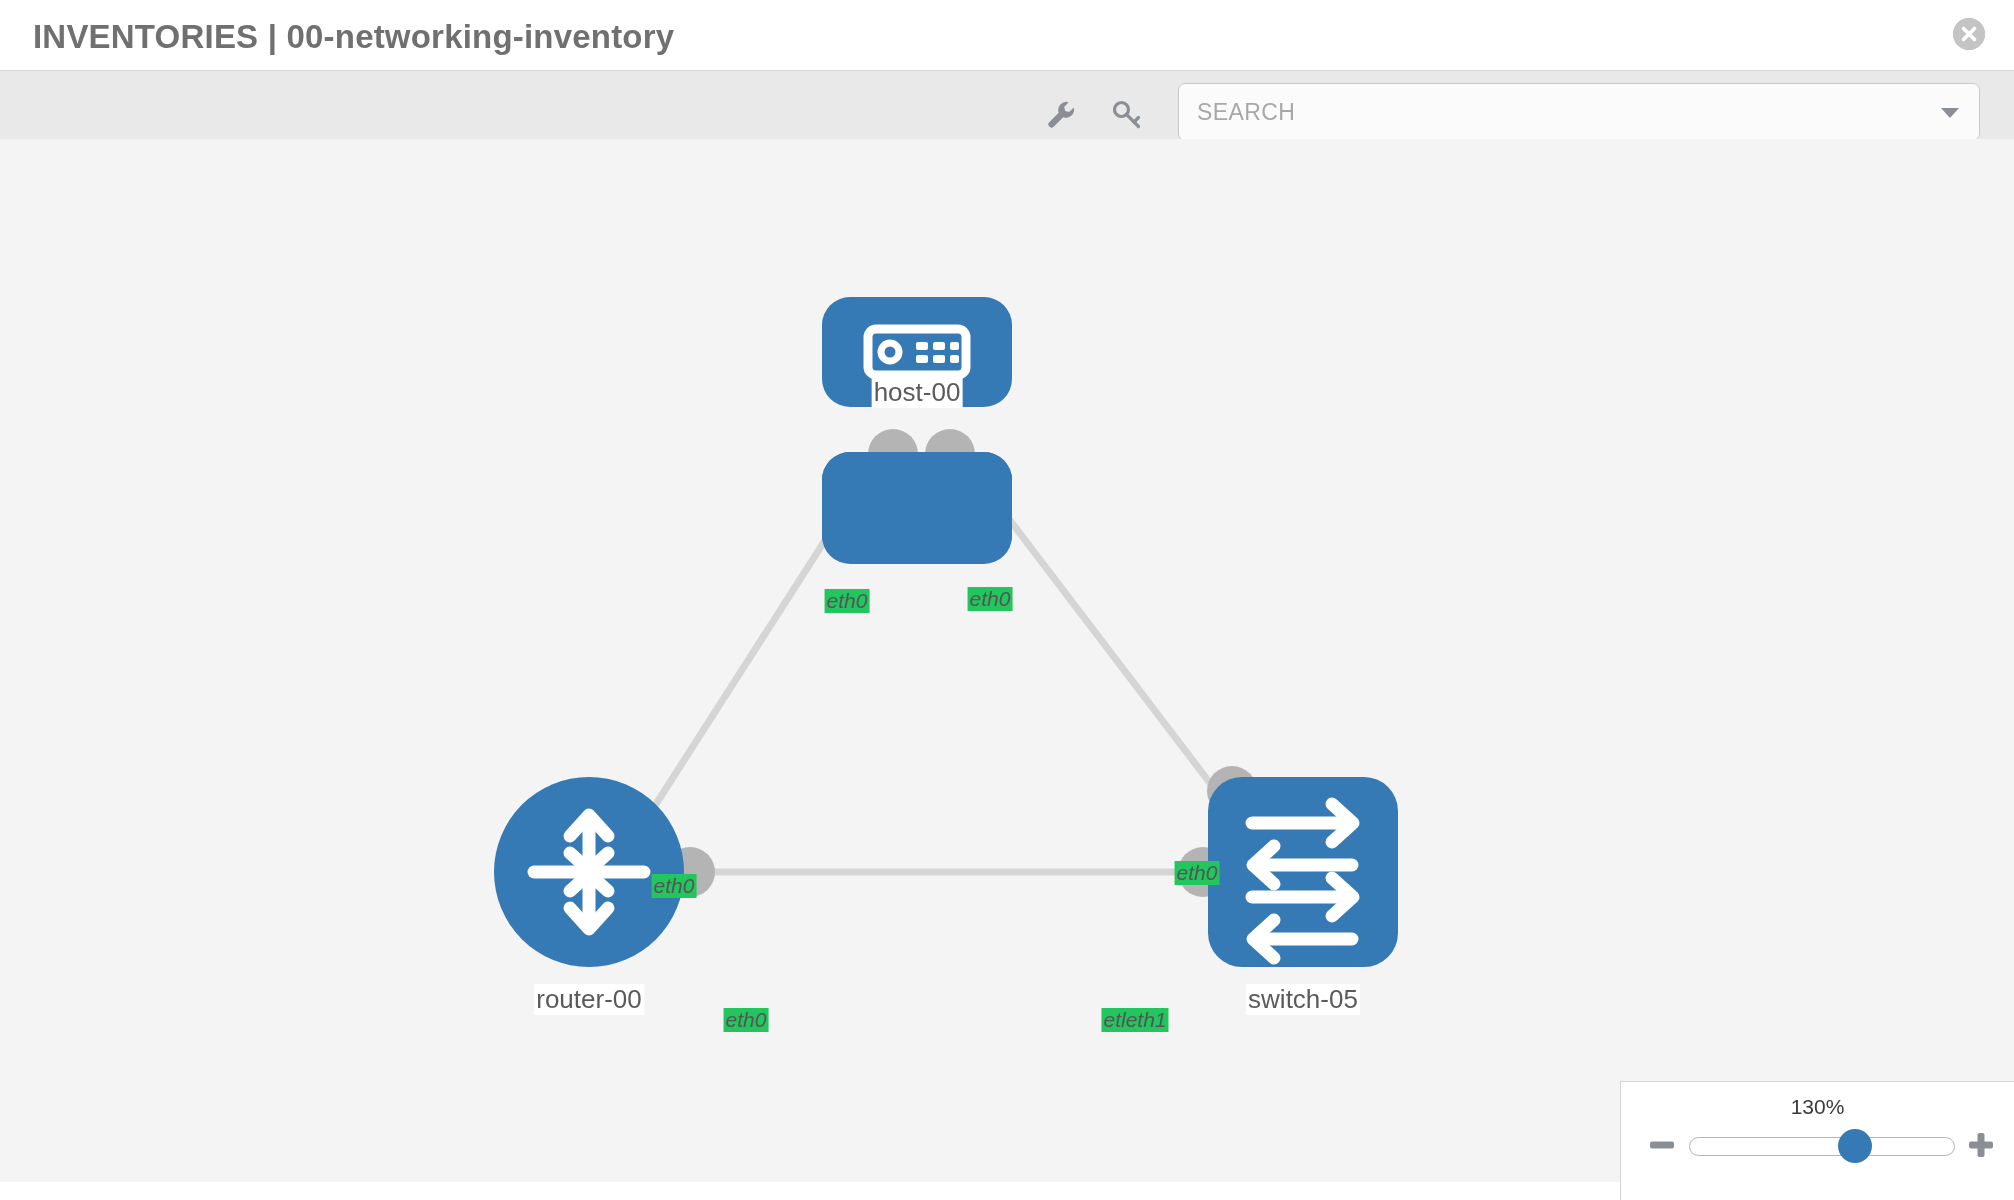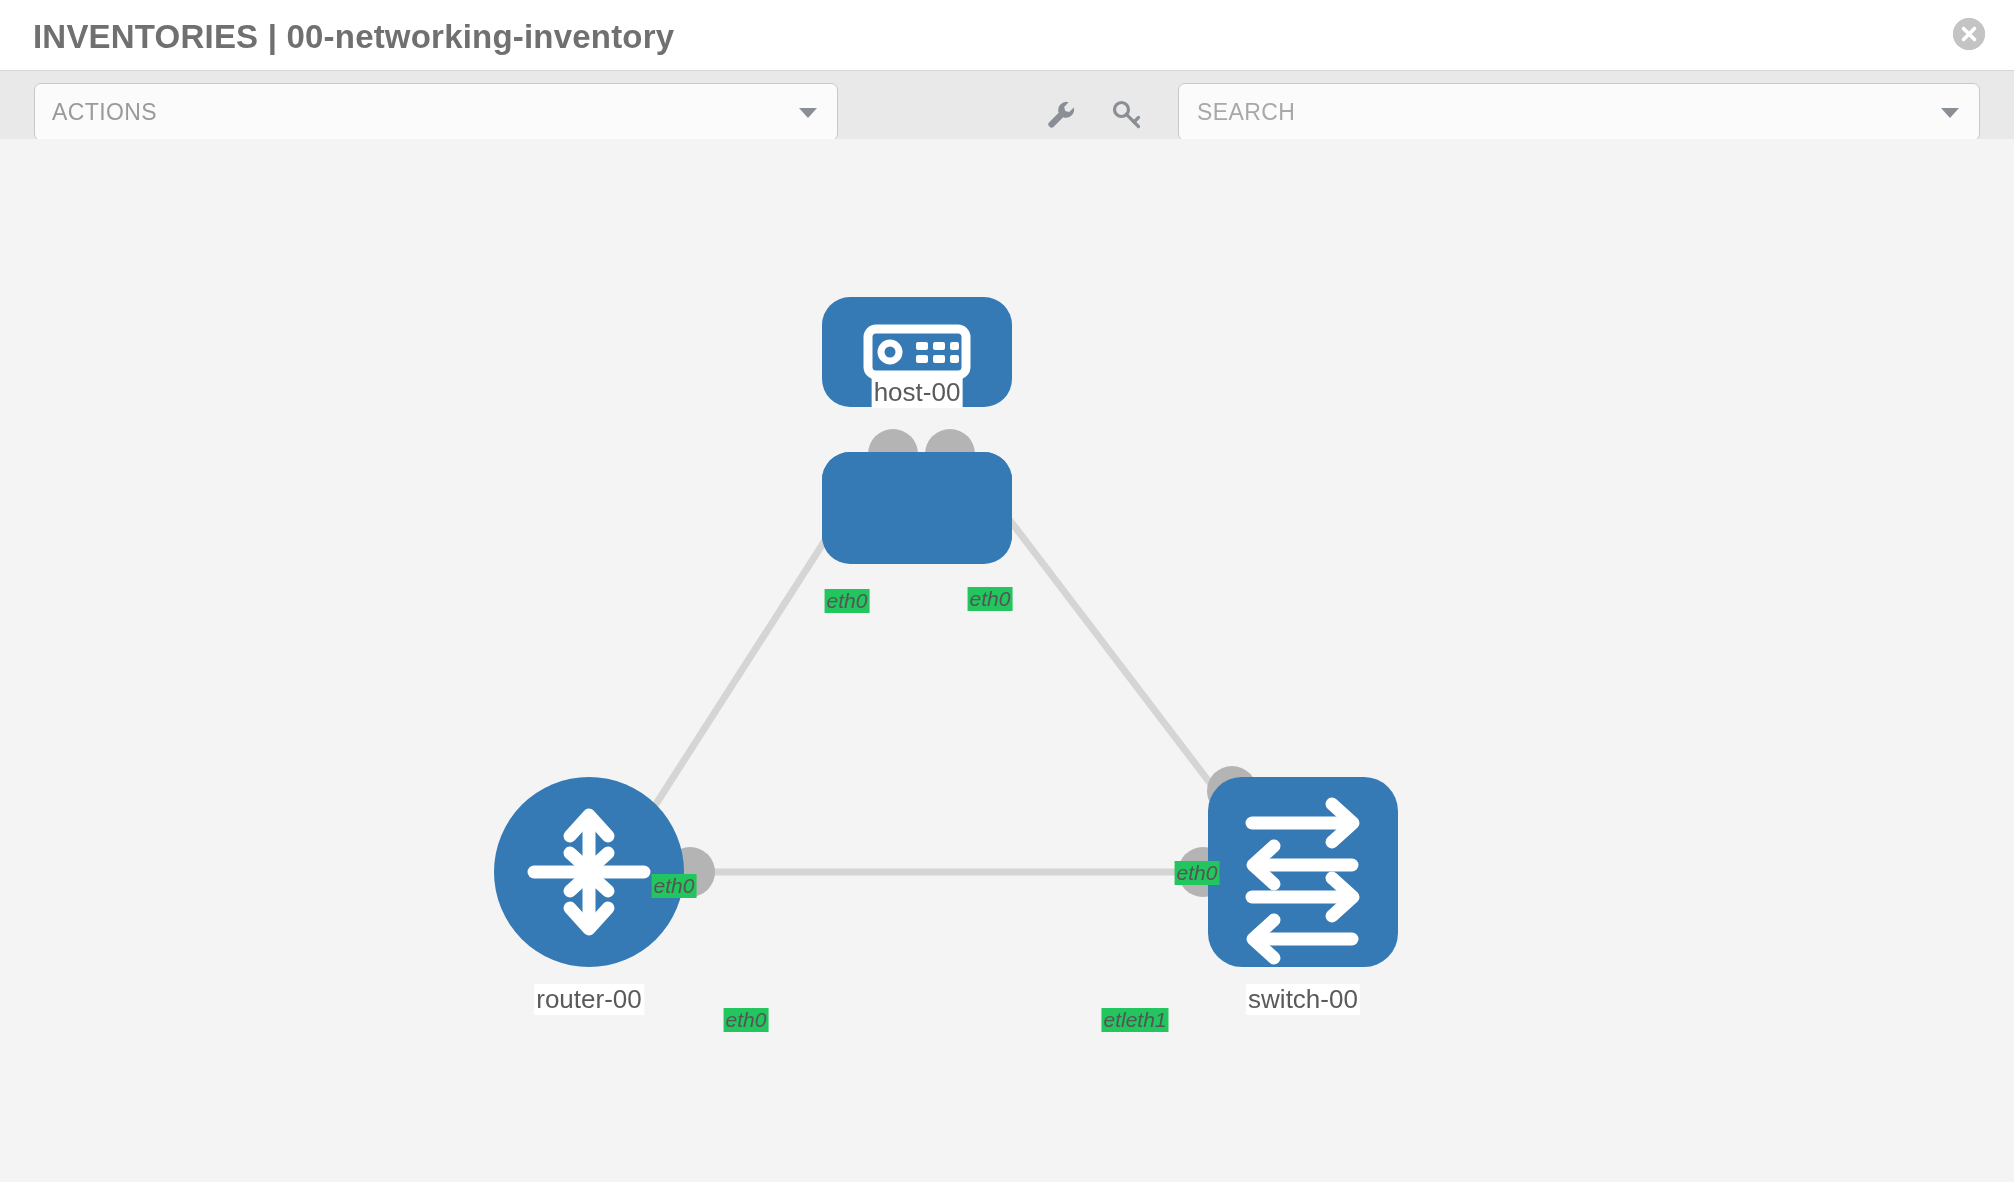--- a/index.html
+++ b/index.html
@@ -223,24 +223,20 @@
     <div class="close-btn">
       <svg width="32" height="32" viewBox="0 0 32 32" aria-hidden="true">
         <circle cx="16" cy="16" r="16" fill="#c4c4c4"></circle>
         <path d="M10.5 10.5 L21.5 21.5 M21.5 10.5 L10.5 21.5" stroke="#ffffff" stroke-width="3.6" stroke-linecap="round"></path>
       </svg>
     </div>
   </div>
 
   <div class="toolbar">
 
-    <div class="actions-select">
-      <span class="label">ACTIONS</span>
-      <span class="caret"></span>
-    </div>
 
     <div class="tool-icon wrench">
       <svg width="34" height="34" viewBox="0 0 34 34" aria-hidden="true">
         <path d="M24.6 4.2a8.2 8.2 0 0 0-9.9 10.6L5.2 24.3a2.9 2.9 0 0 0 0 4.1l0.4 0.4a2.9 2.9 0 0 0 4.1 0l9.5-9.5a8.2 8.2 0 0 0 10.6-9.9l-4.6 4.6-4.0-1.0-1.0-4.0z" fill="#8a8f96"></path>
       </svg>
     </div>
 
     <div class="tool-icon key">
       <svg width="34" height="34" viewBox="0 0 34 34" aria-hidden="true">
         <circle cx="11.5" cy="11.5" r="7" fill="none" stroke="#8a8f96" stroke-width="3.2"></circle>
@@ -328,24 +324,44 @@
           <rect x="950" y="203" width="9" height="8" rx="2"></rect>
           <rect x="916" y="216" width="12" height="8" rx="2"></rect>
           <rect x="933" y="216" width="12" height="8" rx="2"></rect>
           <rect x="950" y="216" width="9" height="8" rx="2"></rect>
         </g>
       </g>
     </svg>
 
     <div class="node-label" style="left:917px; top:238px;">host-00</div>
     <div class="node-label" style="left:589px; top:845px;text-align:right;">router-00</div>
-    <div class="node-label" style="left:1303px; top:845px;">switch-00</div>
+    <div class="node-label" style="left:1303px; top:845px;">switch-05</div>
 
     <div class="iface-label small" style="left:847px; top:450px;">eth0</div>
     <div class="iface-label small" style="left:990px; top:448px;">eth0</div>
     <div class="iface-label small" style="left:674px; top:735px;">eth0</div>
     <div class="iface-label small" style="left:1197px; top:722px;">eth0</div>
     <div class="iface-label small" style="left:746px; top:869px;">eth0</div>
     <div class="iface-label small" style="left:1135px; top:869px;">etleth1</div>
   </div>
 
+  <div class="zoom-panel">
+    <div class="zoom-value">130%</div>
+
+    <div class="zoom-minus">
+      <svg width="26" height="26" viewBox="0 0 26 26" aria-hidden="true">
+        <rect x="1" y="9.5" width="24" height="7" rx="2" fill="#8a8f96"></rect>
+      </svg>
+    </div>
+
+    <div class="zoom-track">
+      <div class="zoom-thumb" id="zoom-thumb" style="left: 147.92px; background: rgb(53, 121, 181);"></div>
+    </div>
+
+    <div class="zoom-plus">
+      <svg width="26" height="26" viewBox="0 0 26 26" aria-hidden="true">
+        <rect x="1" y="9.5" width="24" height="7" rx="2" fill="#8a8f96"></rect>
+        <rect x="9.5" y="1" width="7" height="24" rx="2" fill="#8a8f96"></rect>
+      </svg>
+    </div>
+  </div>
 
 </div>
 
 </body></html>

